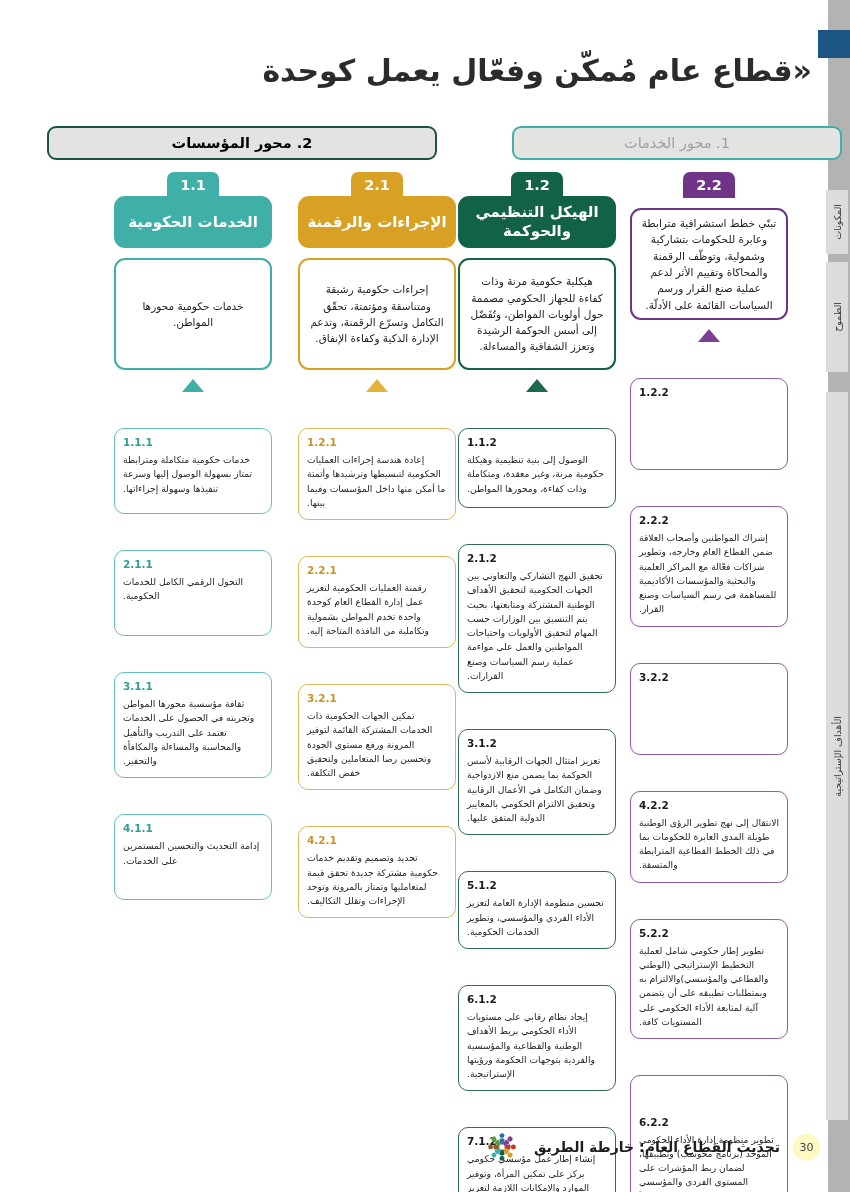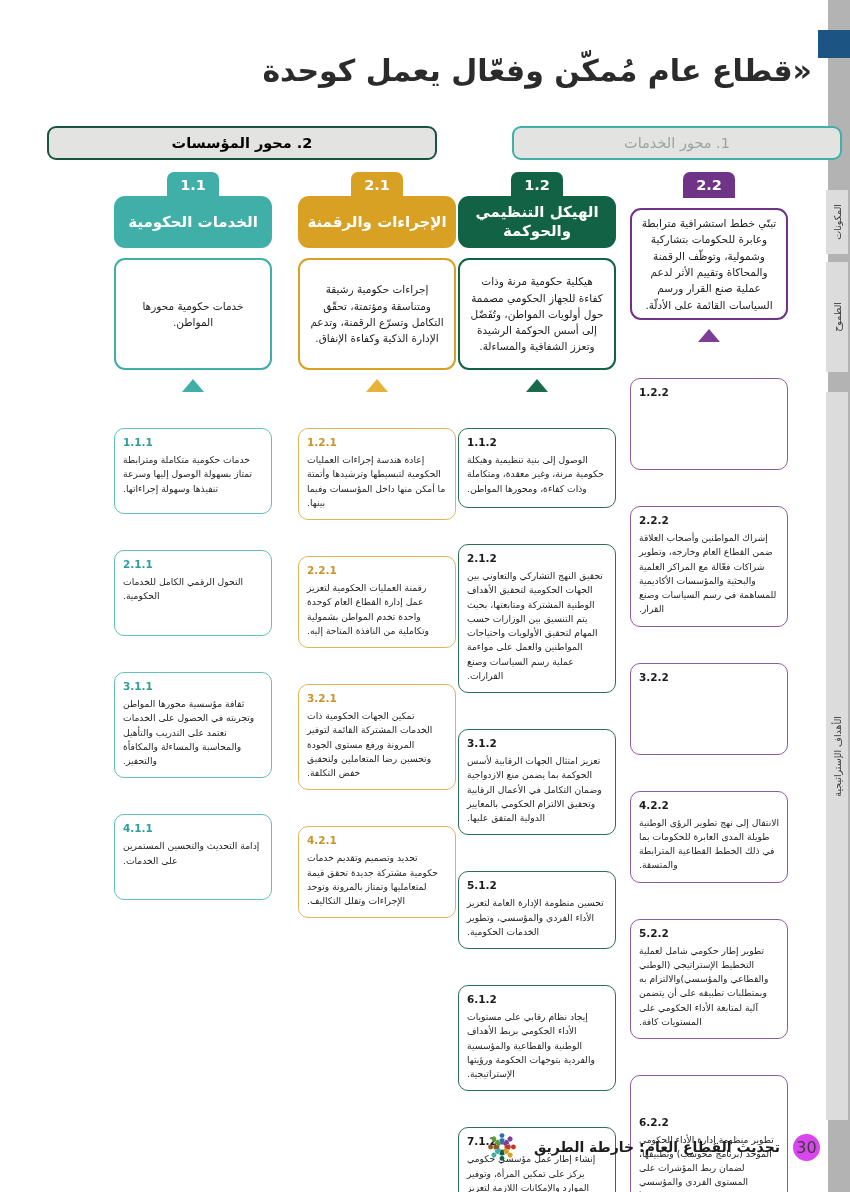--- a/index.html
+++ b/index.html
@@ -99,22 +99,22 @@
 
   .t-purple .num-pill,.t-purple .head-pill{background:#6f3487;text-align:center;}
   .t-purple .ambition{border:2px solid #6f3487;}
   .t-purple .arrow{border-bottom:13px solid #7c3f94;}
   .t-purple .card{border:1.4px solid #8f5ba3;}
   .t-purple .card-num{color:#1b1b1b;}
 
   
   .footer{position:absolute;bottom:26px;right:30px;display:flex;align-items:center;gap:13px;}
   .page-badge{
-    width:27px;height:27px;border-radius:50%;background:#d946ef;color:#3d3d3d;
-    display:flex;align-items:center;justify-content:center;font-size:16px;
+    width:27px;height:27px;border-radius:50%;background:#fef9c3;color:#3d3d3d;
+    display:flex;align-items:center;justify-content:center;font-size:11px;
   }
   .footer-text{font-size:14px;font-weight:bold;color:#1d1d1d;}
   .footer-logo{width:38px;height:38px;}
 </style>
 </head>
 <body>
 
 <div class="page">
 
   <div class="edge-strip"></div>

